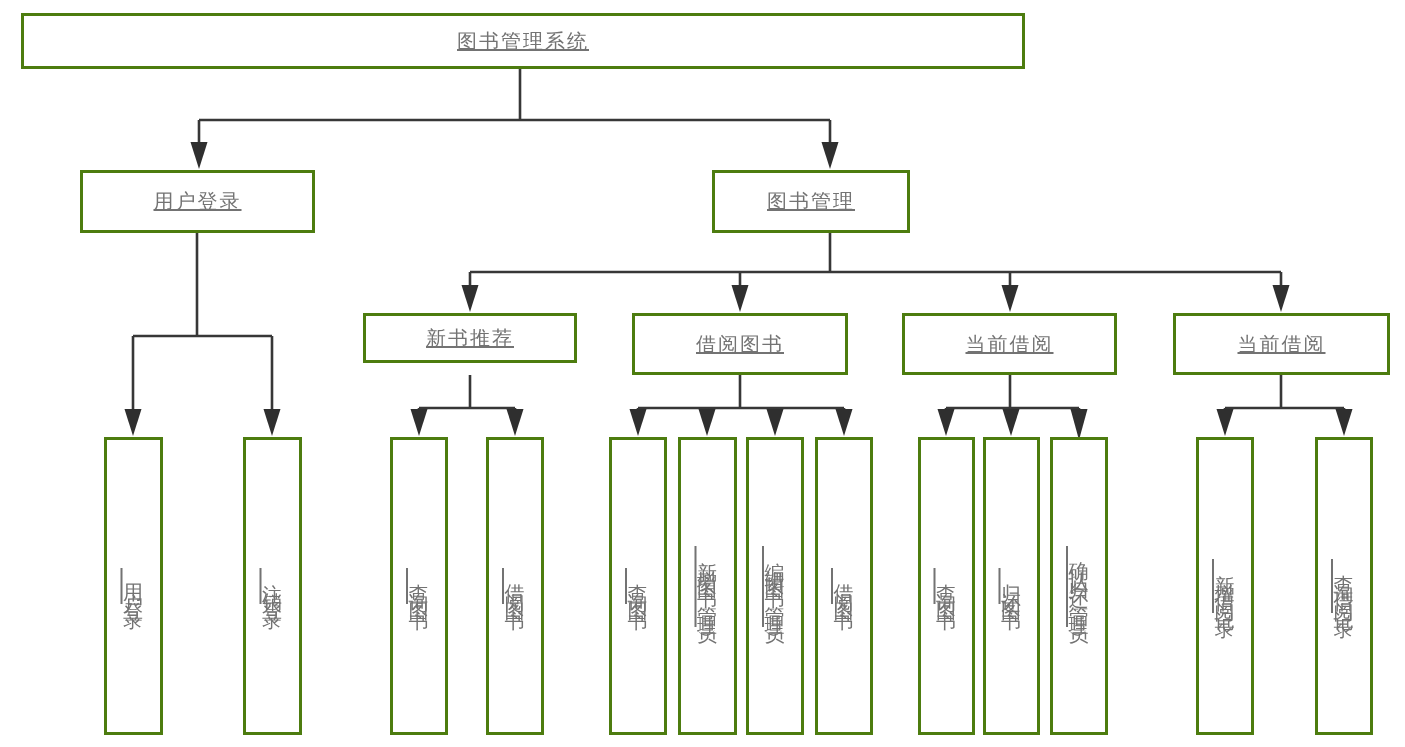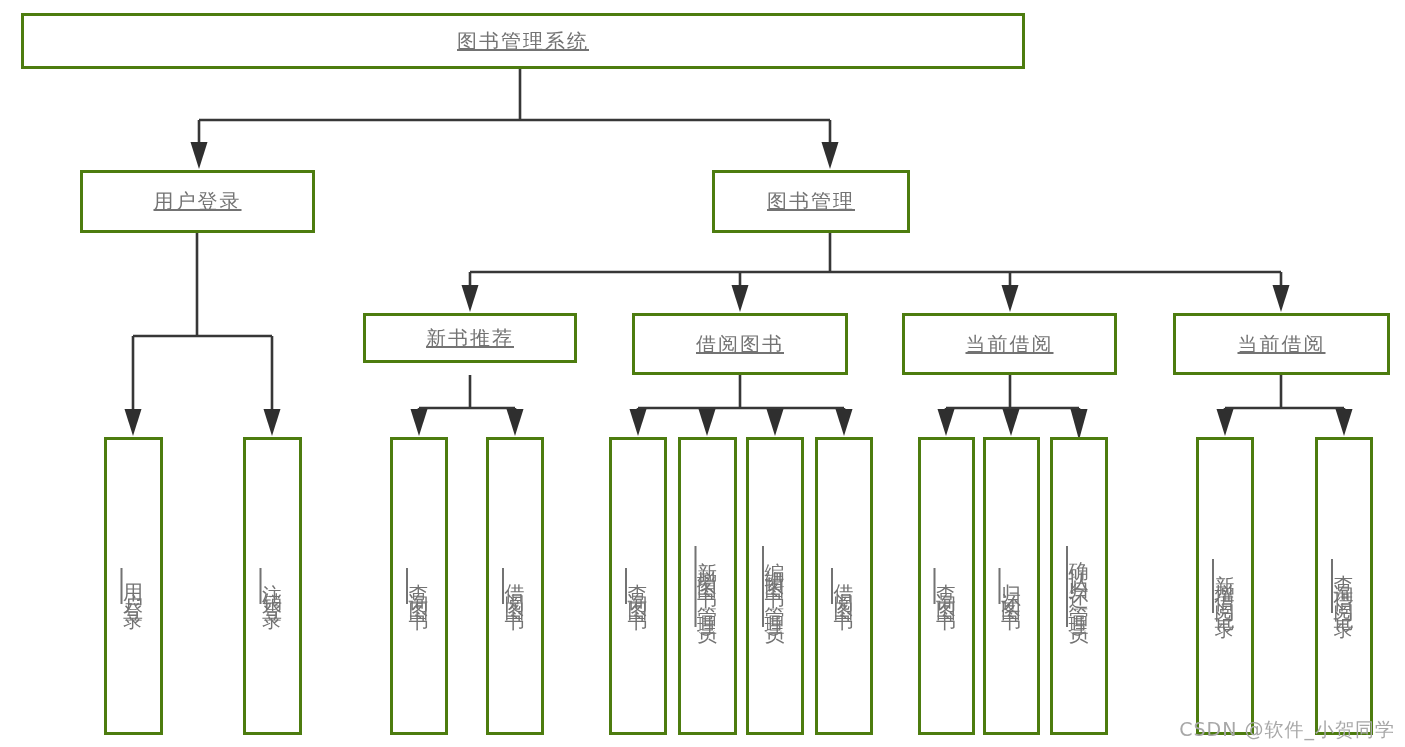--- a/index.html
+++ b/index.html
@@ -214,15 +214,14 @@
     <span class="vtext">确认归还（管理员）</span>
   </div>
 
   <div id="leaf-e1" class="node v-node leaf">
     <span class="vtext">新增借阅记录</span>
   </div>
   <div id="leaf-e2" class="node v-node leaf">
     <span class="vtext">查询借阅记录</span>
   </div>
 
-  <div class="watermark">CSDN @软件_小贺同学</div>
 
 </div>
 
 </body></html>

